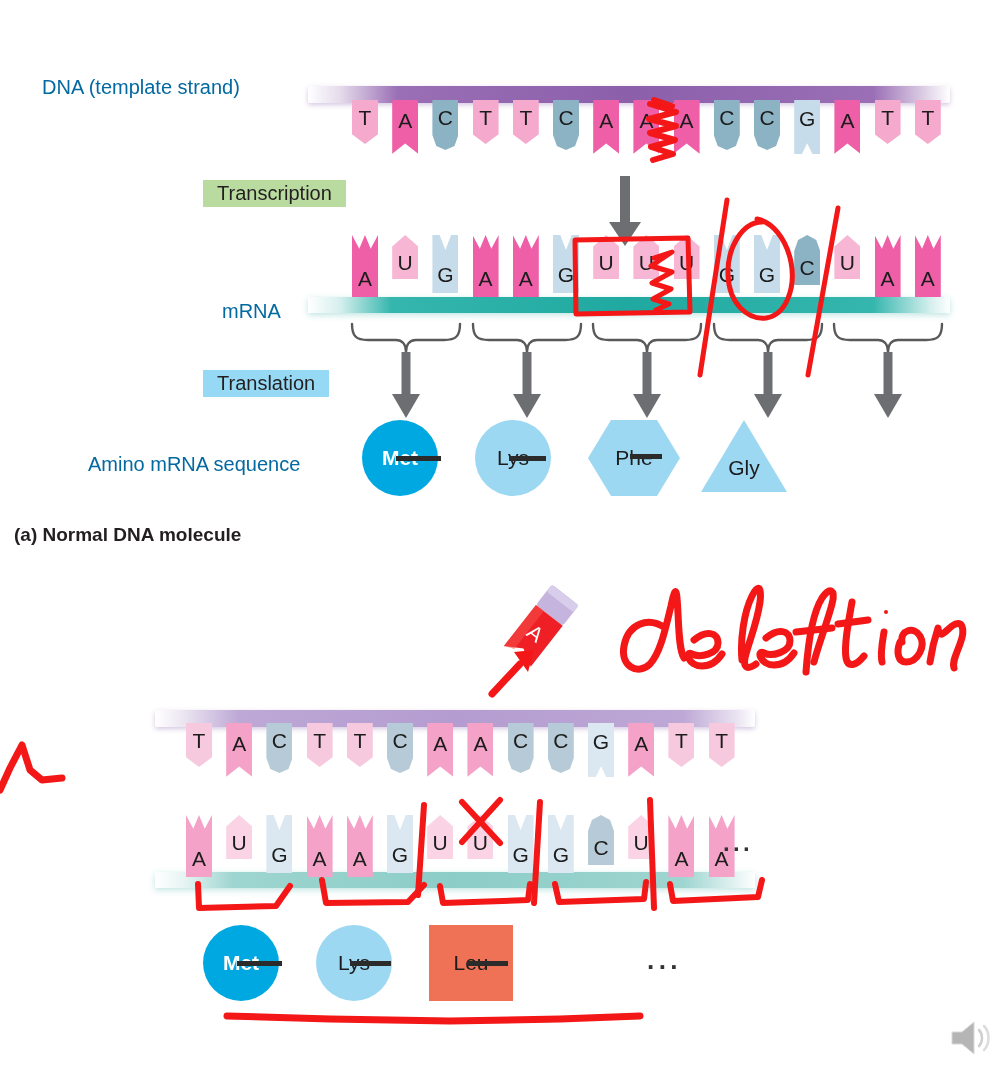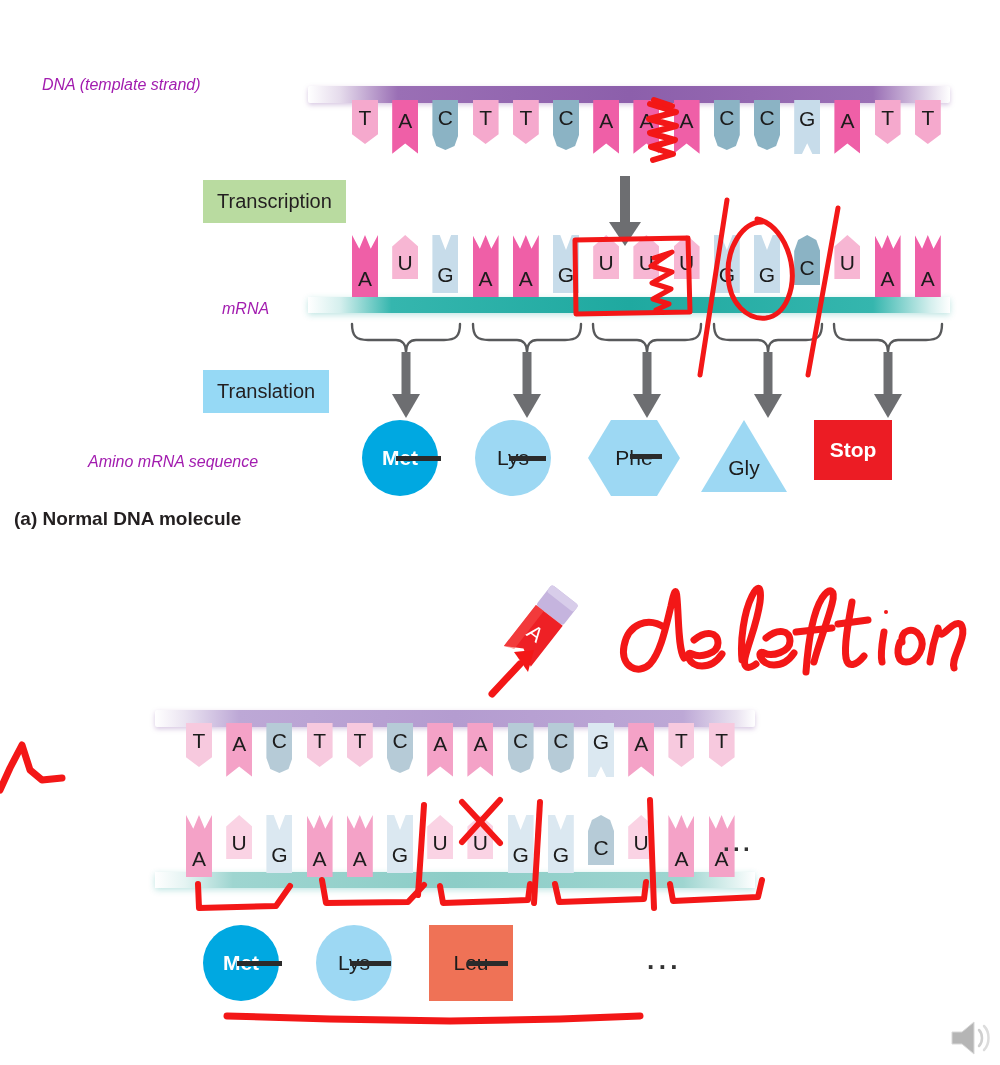--- a/index.html
+++ b/index.html
@@ -8,34 +8,33 @@
     background:#ffffff;
     font-family:"Liberation Sans", sans-serif;
     position:relative;
     overflow:hidden;
     color:#1a1a1a;
   }
   .abs{position:absolute;}
 
   
   .lbl{
-    font-size:16px;
-    color:#a21caf;
+    font-size:20px;
+    color:#0369a1;
     white-space:nowrap;
-    font-style:italic;
   }
   .lbl-bold{
     font-size:19px;
     font-weight:bold;
     color:#231f20;
     white-space:nowrap;
   }
   .chip{
     font-size:20px;
-    padding:10px 14px;
+    padding:2px 14px;
     white-space:nowrap;
     color:#231f20;
   }
   .chip-green{background:#b9dba0;}
   .chip-blue{background:#96d9f5;}
 
   
   .dna-backbone{
     height:17px;
     border-radius:2px;
@@ -328,26 +327,23 @@
       <span>Lys</span>
     </div>
     <div class="aa-bond" style="left: 509px; top: 36px; width: 37px;"></div>
     <div class="aa aa-hex" style="left: 588px; top: 0px; width: 92px; height: 76px; background: rgb(157, 216, 243); color: rgb(28, 28, 28);">
       <span>Phe</span>
     </div>
     <div class="aa-bond" style="left: 630px; top: 34px; width: 32px;"></div>
     <div class="aa aa-tri" style="left: 701px; top: 0px; width: 86px; height: 72px; background: rgb(157, 216, 243); color: rgb(28, 28, 28); align-items: flex-end;">
       <span style="margin-bottom: 12px;">Gly</span>
     </div>
-    <div class="aa" style="left: 814px; top: 0px; width: 78px; height: 60px; background: rgb(236, 28, 36); color: rgb(255, 255, 255); font-weight: bold;">
-      <span>Stop</span>
-    </div>
-  </div>
-
-<div class="abs lbl-bold" style="left:14px;top:508px;">(a) Normal DNA molecule</div>
+  </div>
+
+<div class="abs lbl-bold" style="left:14px;top:524px;">(a) Normal DNA molecule</div>
 
 <div class="pencil" style="left:470px;top:575px;">
   <svg width="120" height="115" viewBox="0 0 120 115">
     <g transform="rotate(38 60 57)">
       <rect x="48" y="6" width="34" height="26" rx="3" fill="#c5b4de"></rect>
       <rect x="48" y="6" width="34" height="9" rx="3" fill="#d8cdea"></rect>
       <path d="M48 32 L82 32 L82 84 L65 74 L48 84 Z" fill="#ee2025"></path>
       <path d="M48 32 L58 32 L58 80 L48 84 Z" fill="#f5514f" opacity="0.55"></path>
       <text x="65" y="62" font-family="Liberation Sans, sans-serif" font-size="21" fill="#ffffff" text-anchor="middle">A</text>
     </g>

